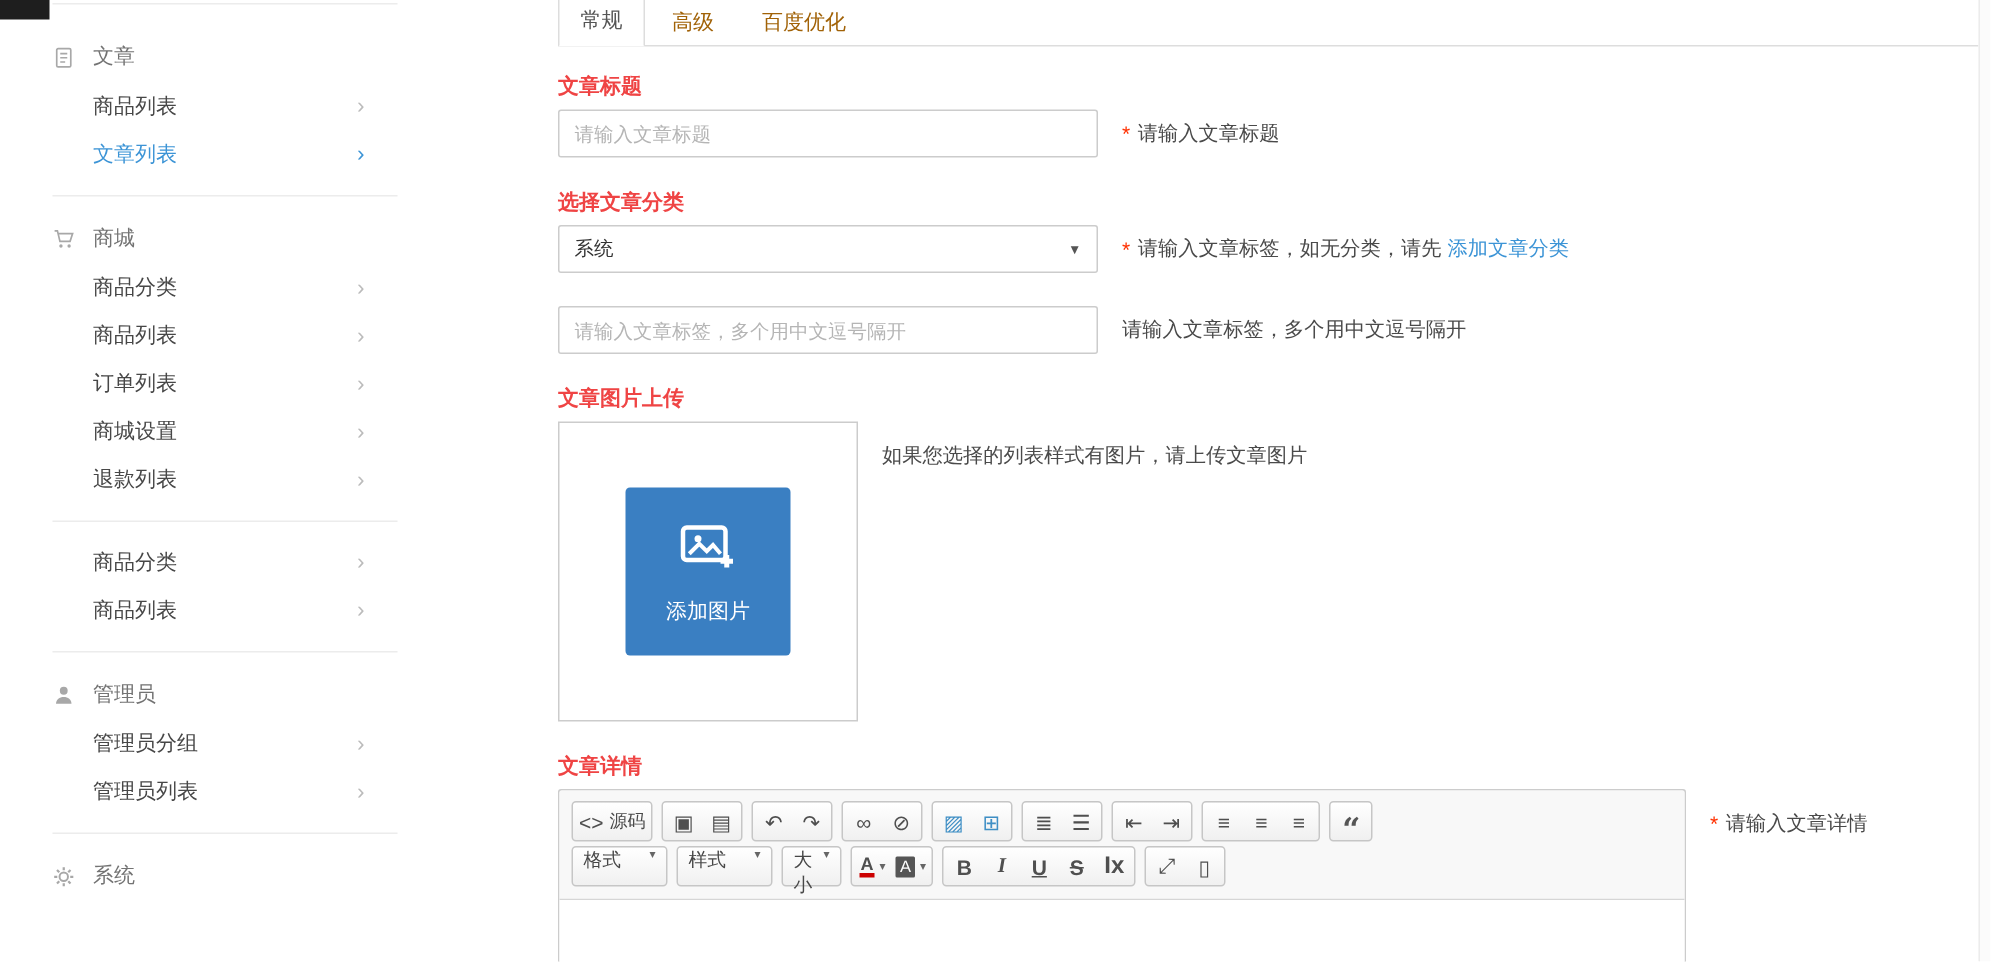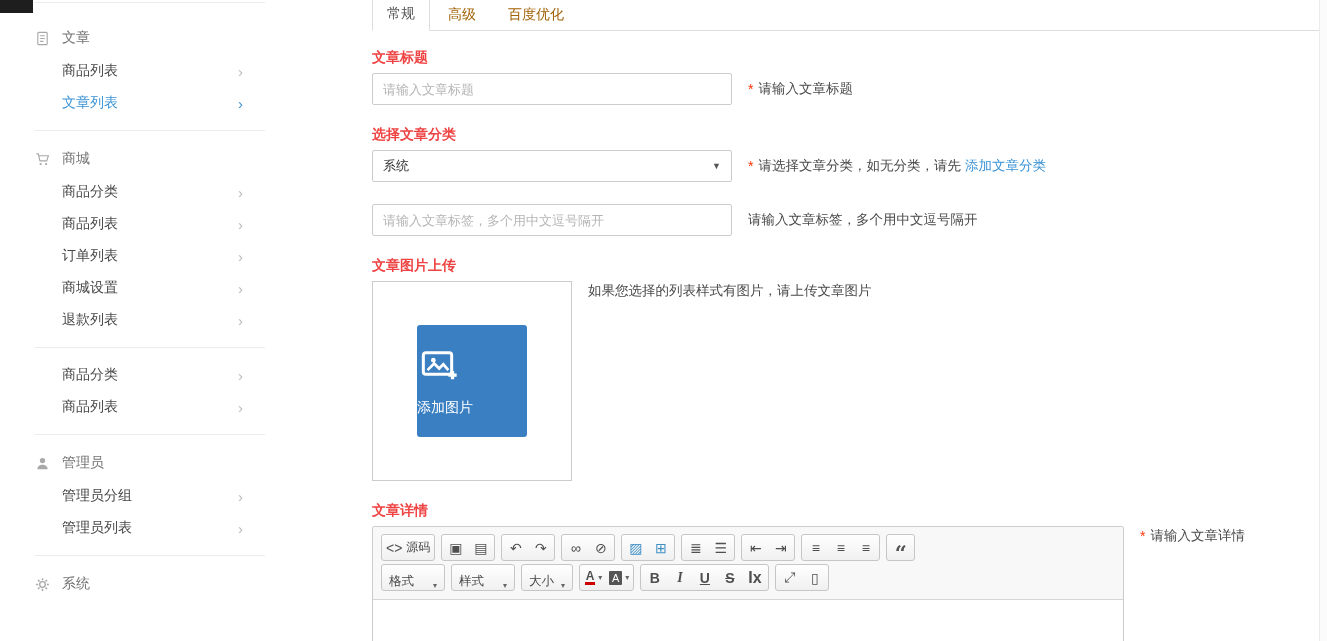--- a/index.html
+++ b/index.html
@@ -43,27 +43,27 @@
 
   .select { width:360px; height:32px; border:1px solid #ccc; border-radius:2px; display:flex;
     align-items:center; justify-content:space-between; padding:0 10px; font-size:13px;
     color:#333; cursor:pointer; background:#fff; }
   .select .arrow { font-size:9px; color:#555; }
 
   .hint { margin-left:16px; font-size:13.5px; color:#4a4a4a; display:flex; align-items:center;
     white-space:nowrap; }
   .star { color:#ff3000; margin-right:5px; font-size:14px; }
   .hint a { color:#3c94d6; text-decoration:none; margin-left:4px; cursor:pointer; }
-  .cline.top .hint { margin-top:1px; }
+  .cline.top .hint { margin-top:14px; }
 
   
   .upbox { width:200px; height:200px; border:1px solid #ccc; display:flex; align-items:center;
     justify-content:center; background:#fff; }
   .uptile { width:110px; height:112px; background:#3a7fc2; border-radius:3px; display:flex;
-    flex-direction:column; align-items:flex-start; justify-content:center; cursor:pointer; }
+    flex-direction:column; align-items:center; justify-content:center; cursor:pointer; }
   .uptile svg { width:46px; height:40px; margin-bottom:9px; }
   .uplabel { color:#fff; font-size:14px; }
 
   
   .editor { width:752px; border:1px solid #ccc; border-radius:2px; background:#fff; }
   .tbar { background:#f8f8f8; border-bottom:1px solid #d6d6d6; padding:4px 8px 5px;
     border-radius:2px 2px 0 0; }
   .trow { display:flex; align-items:center; margin:3px 0; gap:6px; flex-wrap:nowrap; }
   .tgrp { display:inline-flex; align-items:center; border:1px solid #c6c6c6; border-radius:3px;
     background:linear-gradient(#fff,#f0f0f0); height:27px; padding:0 1px; }
@@ -74,24 +74,24 @@
   .b { font-weight:bold; }
   .i { font-style:italic; font-family:"Liberation Serif",serif; font-weight:bold; }
   .u { text-decoration:underline; font-weight:bold; }
   .s { text-decoration:line-through; font-weight:bold; }
   .rf { font-weight:bold; font-size:16px; }
   .q { font-family:"DejaVu Serif",serif; font-size:21px; line-height:8px; padding-top:10px;
     font-weight:bold; color:#555; }
   .ta { font-weight:bold; font-size:12px; line-height:12px; border-bottom:3px solid #c00; padding:0 1px; }
   .tb { font-size:11px; line-height:12px; background:#555; color:#fff; padding:1px 3px; border-radius:1px; }
   .caret { font-size:8px; color:#666; margin-left:3px; }
-  .tdrop { display:inline-flex; align-items:flex-end; justify-content:space-between;
+  .tdrop { display:inline-flex; align-items:flex-start; justify-content:space-between;
     border:1px solid #c6c6c6; border-radius:3px; background:linear-gradient(#fff,#f0f0f0);
     height:27px; padding:0 7px; font-size:12.5px; color:#474747; cursor:pointer; }
-  .w64 { width:64px; } .w52 { width:52px; }
+  .w64 { width:64px; } .w52 { width:40px; }
   .econtent { height:90px; background:#fff; cursor:text; }
   .ehint { margin-top:14px; }
 
   
   .scrollbar { position:absolute; right:0; top:0; width:8px; height:641px; background:#fbfbfb;
     border-left:1px solid #ececec; cursor:pointer; }
 </style>
 </head>
 <body>
 
@@ -221,21 +221,21 @@
 
     <div class="fgroup">
       <div class="flabel">选择文章分类</div>
       <div class="cline">
         <div class="select">
           <span>系统</span>
           <span class="arrow">▼</span>
         </div>
         <div class="hint">
           <span class="star">*</span>
-          <span>请选择文章分类，如无分类，请先</span>
+          <span>请输入文章标签，如无分类，请先</span>
           <a>添加文章分类</a>
         </div>
       </div>
     </div>
 
     <div class="fgroup">
       <div class="cline">
         <input type="text" class="txt" placeholder="请输入文章标签，多个用中文逗号隔开" style="">
         <div class="hint">
           <span>请输入文章标签，多个用中文逗号隔开</span>

